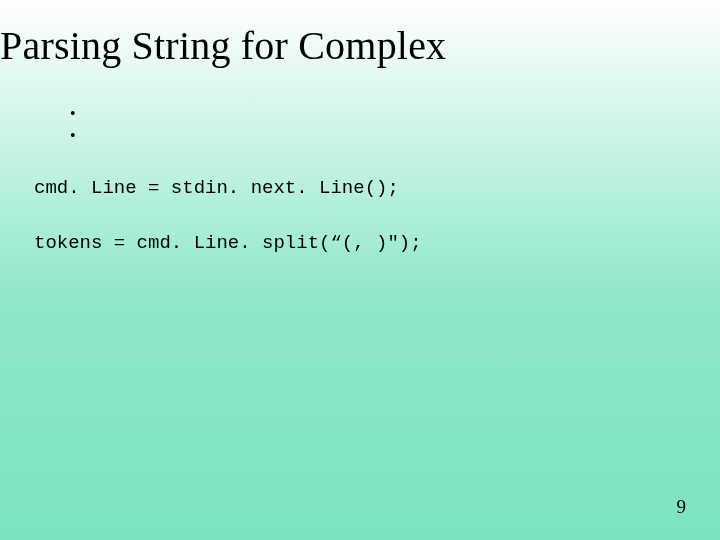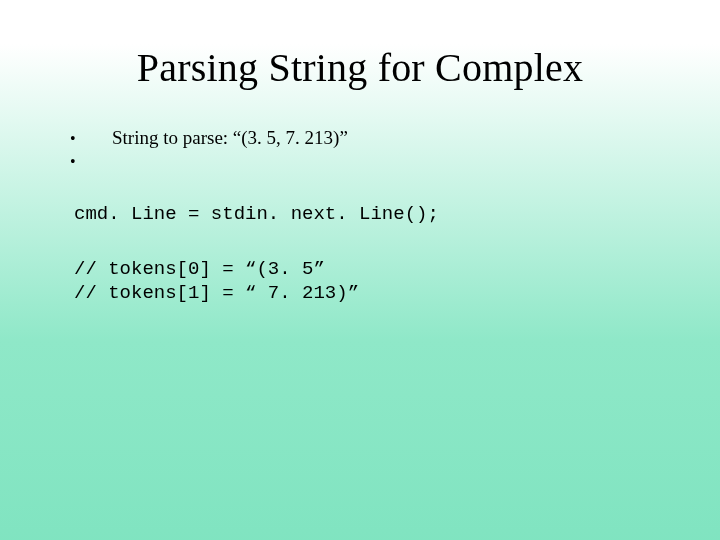--- a/index.html
+++ b/index.html
@@ -14,43 +14,42 @@
     height: 540px;
     background: linear-gradient(to bottom, #ffffff 0%, #8fe8c8 55%, #7de3bf 100%);
     position: relative;
     font-family: "Times New Roman", Times, serif;
     color: #000;
     box-sizing: border-box;
   }
   .title {
     font-size: 40px;
     font-weight: 400;
-    text-align: center;
+    padding-top: 22px;
     letter-spacing: 0.2px;
-    margin-top: 44px;
   }
   .bullets {
     margin-top: 34px;
     padding-left: 70px;
   }
   .bullet-row {
     display: flex;
     align-items: baseline;
     font-size: 19px;
     line-height: 1.35;
   }
   .bullet-dot {
     width: 42px;
     flex: 0 0 42px;
     font-size: 16px;
   }
   .code-block {
     font-family: "Courier New", Courier, monospace;
     font-size: 19px;
-    padding-left: 74px;
+    padding-left: 34px;
     line-height: 1.28;
   }
   .code-block.first  { margin-top: 30px; }
   .code-block.second { margin-top: 30px; }
   .code-block.third  { margin-top: 30px; }
   .page-num {
     position: absolute;
     right: 34px;
     bottom: 22px;
     font-size: 19px;
@@ -60,32 +59,26 @@
 </head>
 <body>
 
 <div class="slide">
 
   <div class="title">Parsing String for Complex</div>
 
   <div class="bullets">
     <div class="bullet-row">
       <span class="bullet-dot">•</span>
-      <span>
-        <span>String to parse: </span><span>“(3. 5, 7. 213)”</span>
-      </span>
     </div>
     <div class="bullet-row">
       <span class="bullet-dot">•</span>
     </div>
   </div>
 
   <div class="code-block first">cmd. Line = stdin. next. Line();</div>
 
+  <div class="code-block second">tokens = cmd. Line. split(“(, )");</div>
 
-  <div class="code-block third">
-    <div>// tokens[0] = “(3. 5”</div>
-    <div>// tokens[1] = “ 7. 213)”</div>
-  </div>
 
   <div class="page-num">9</div>
 
 </div>
 
 </body></html>

